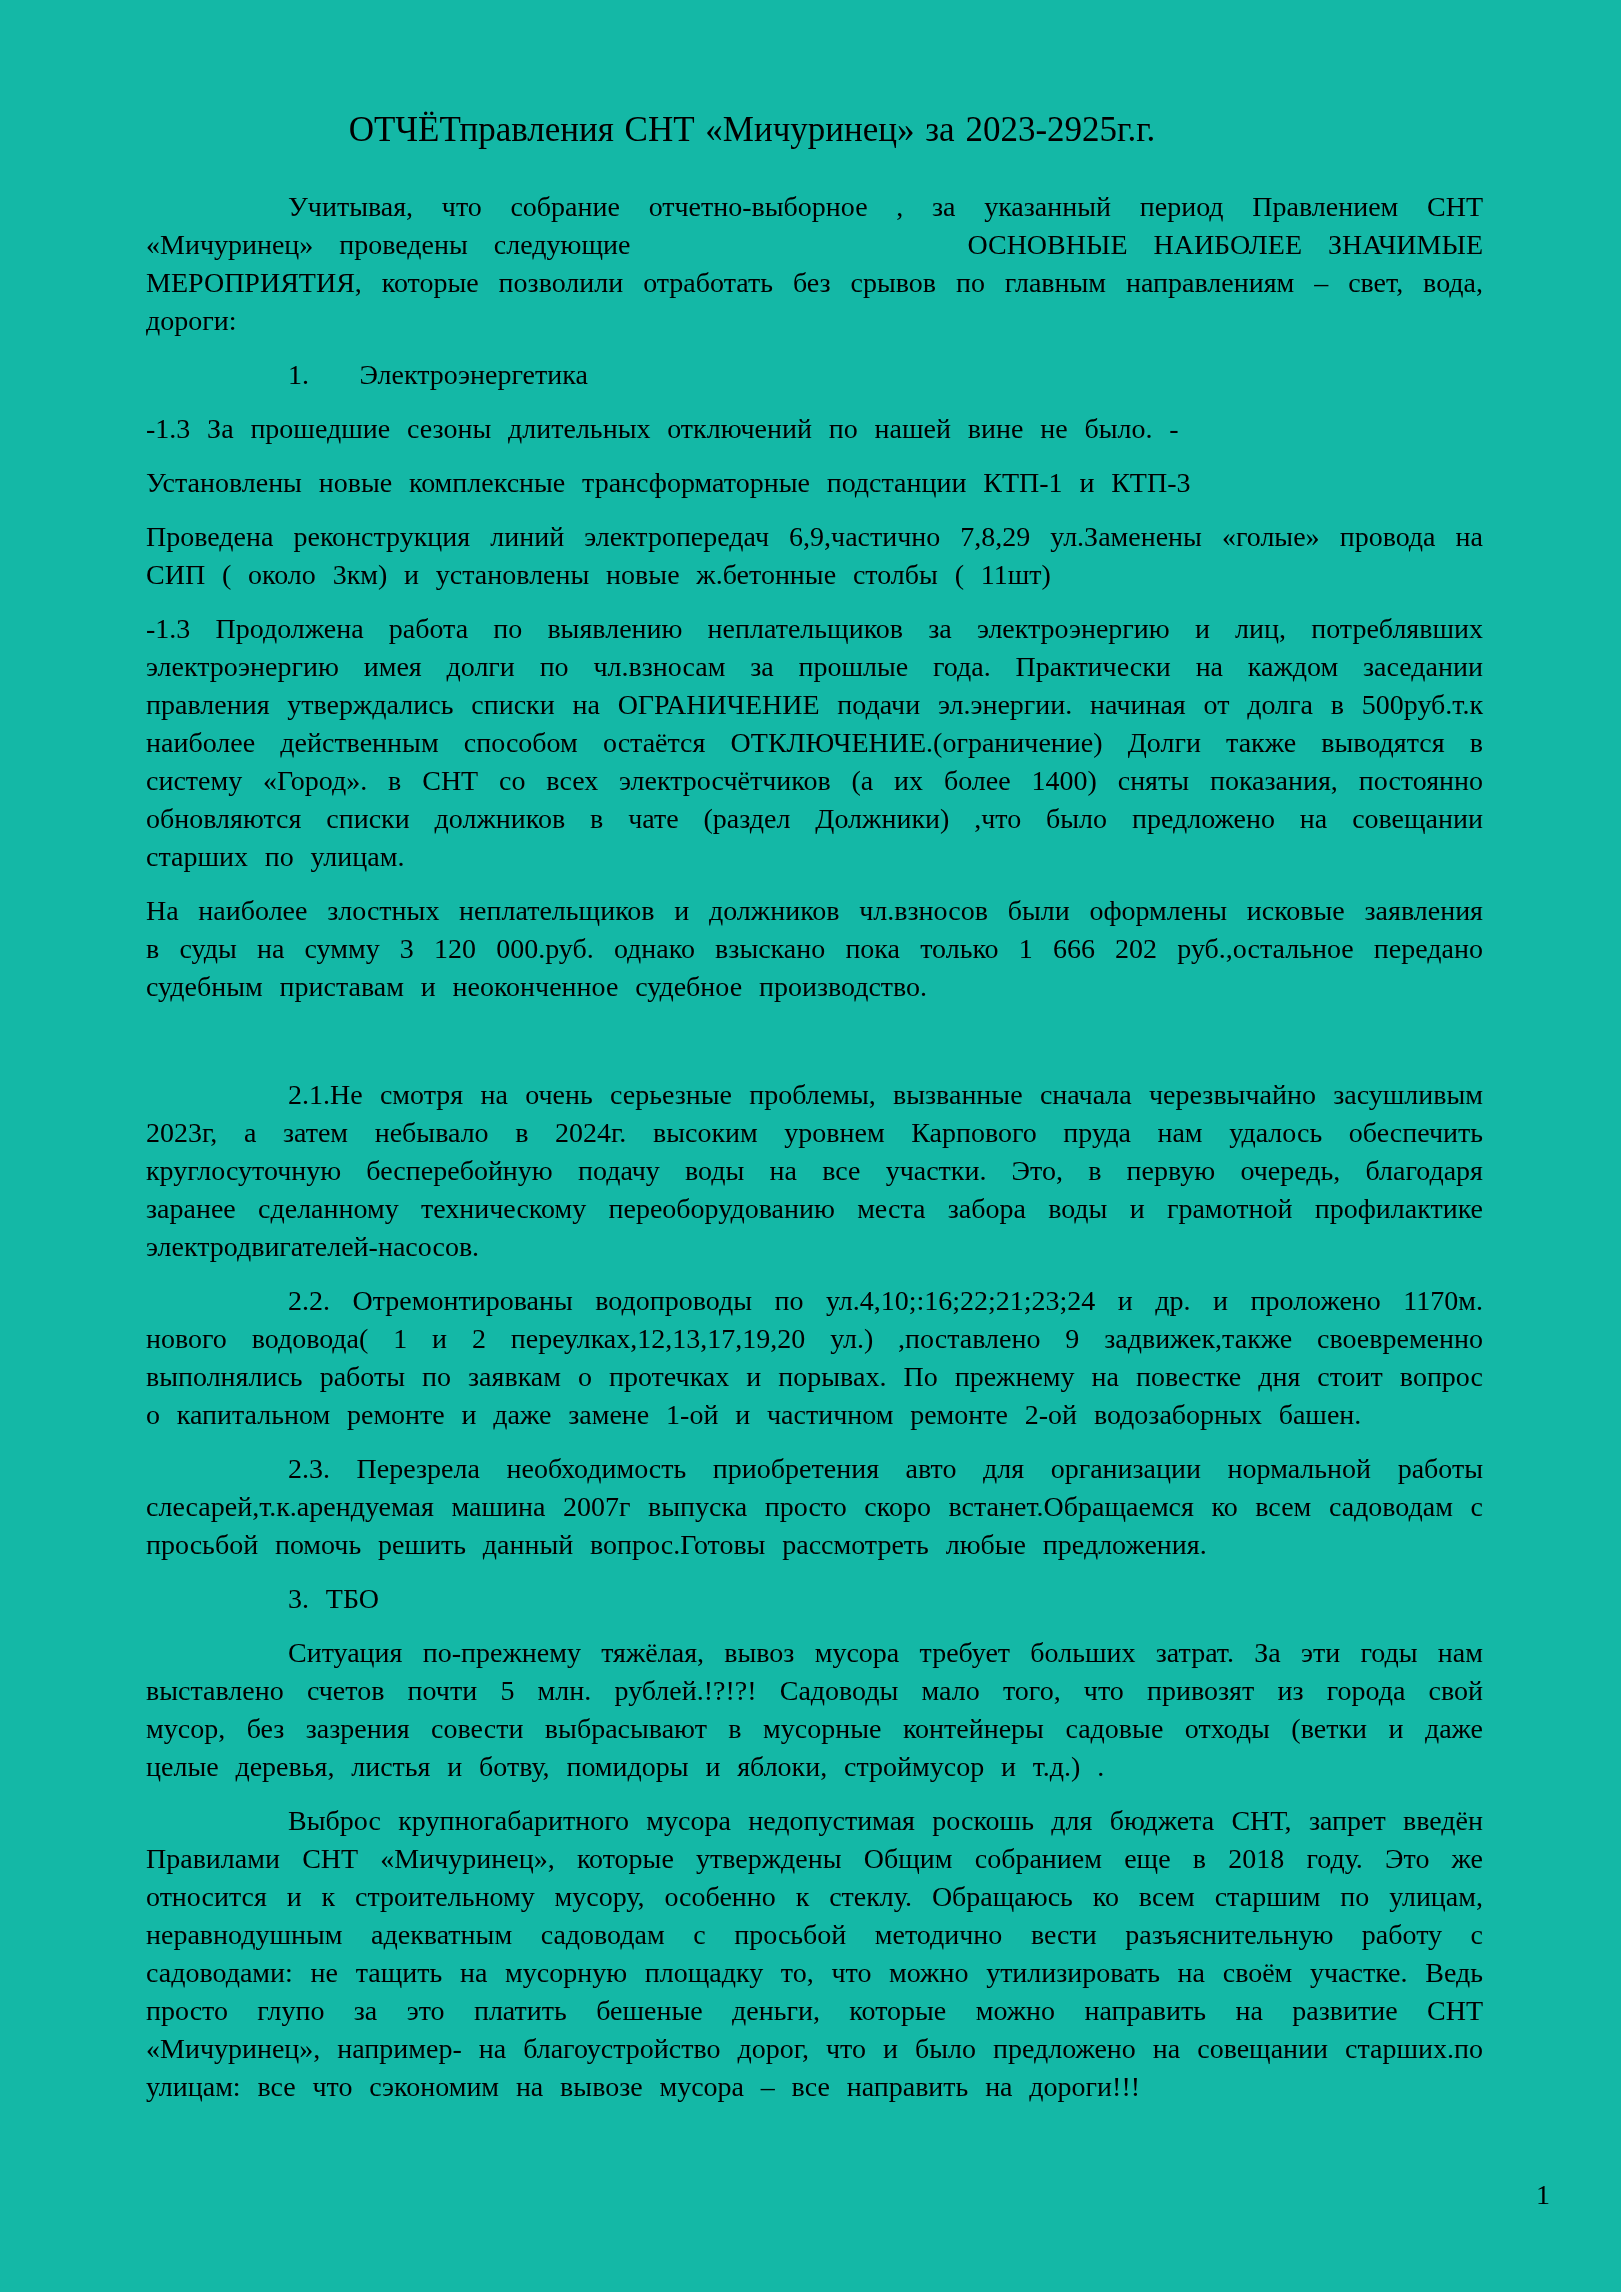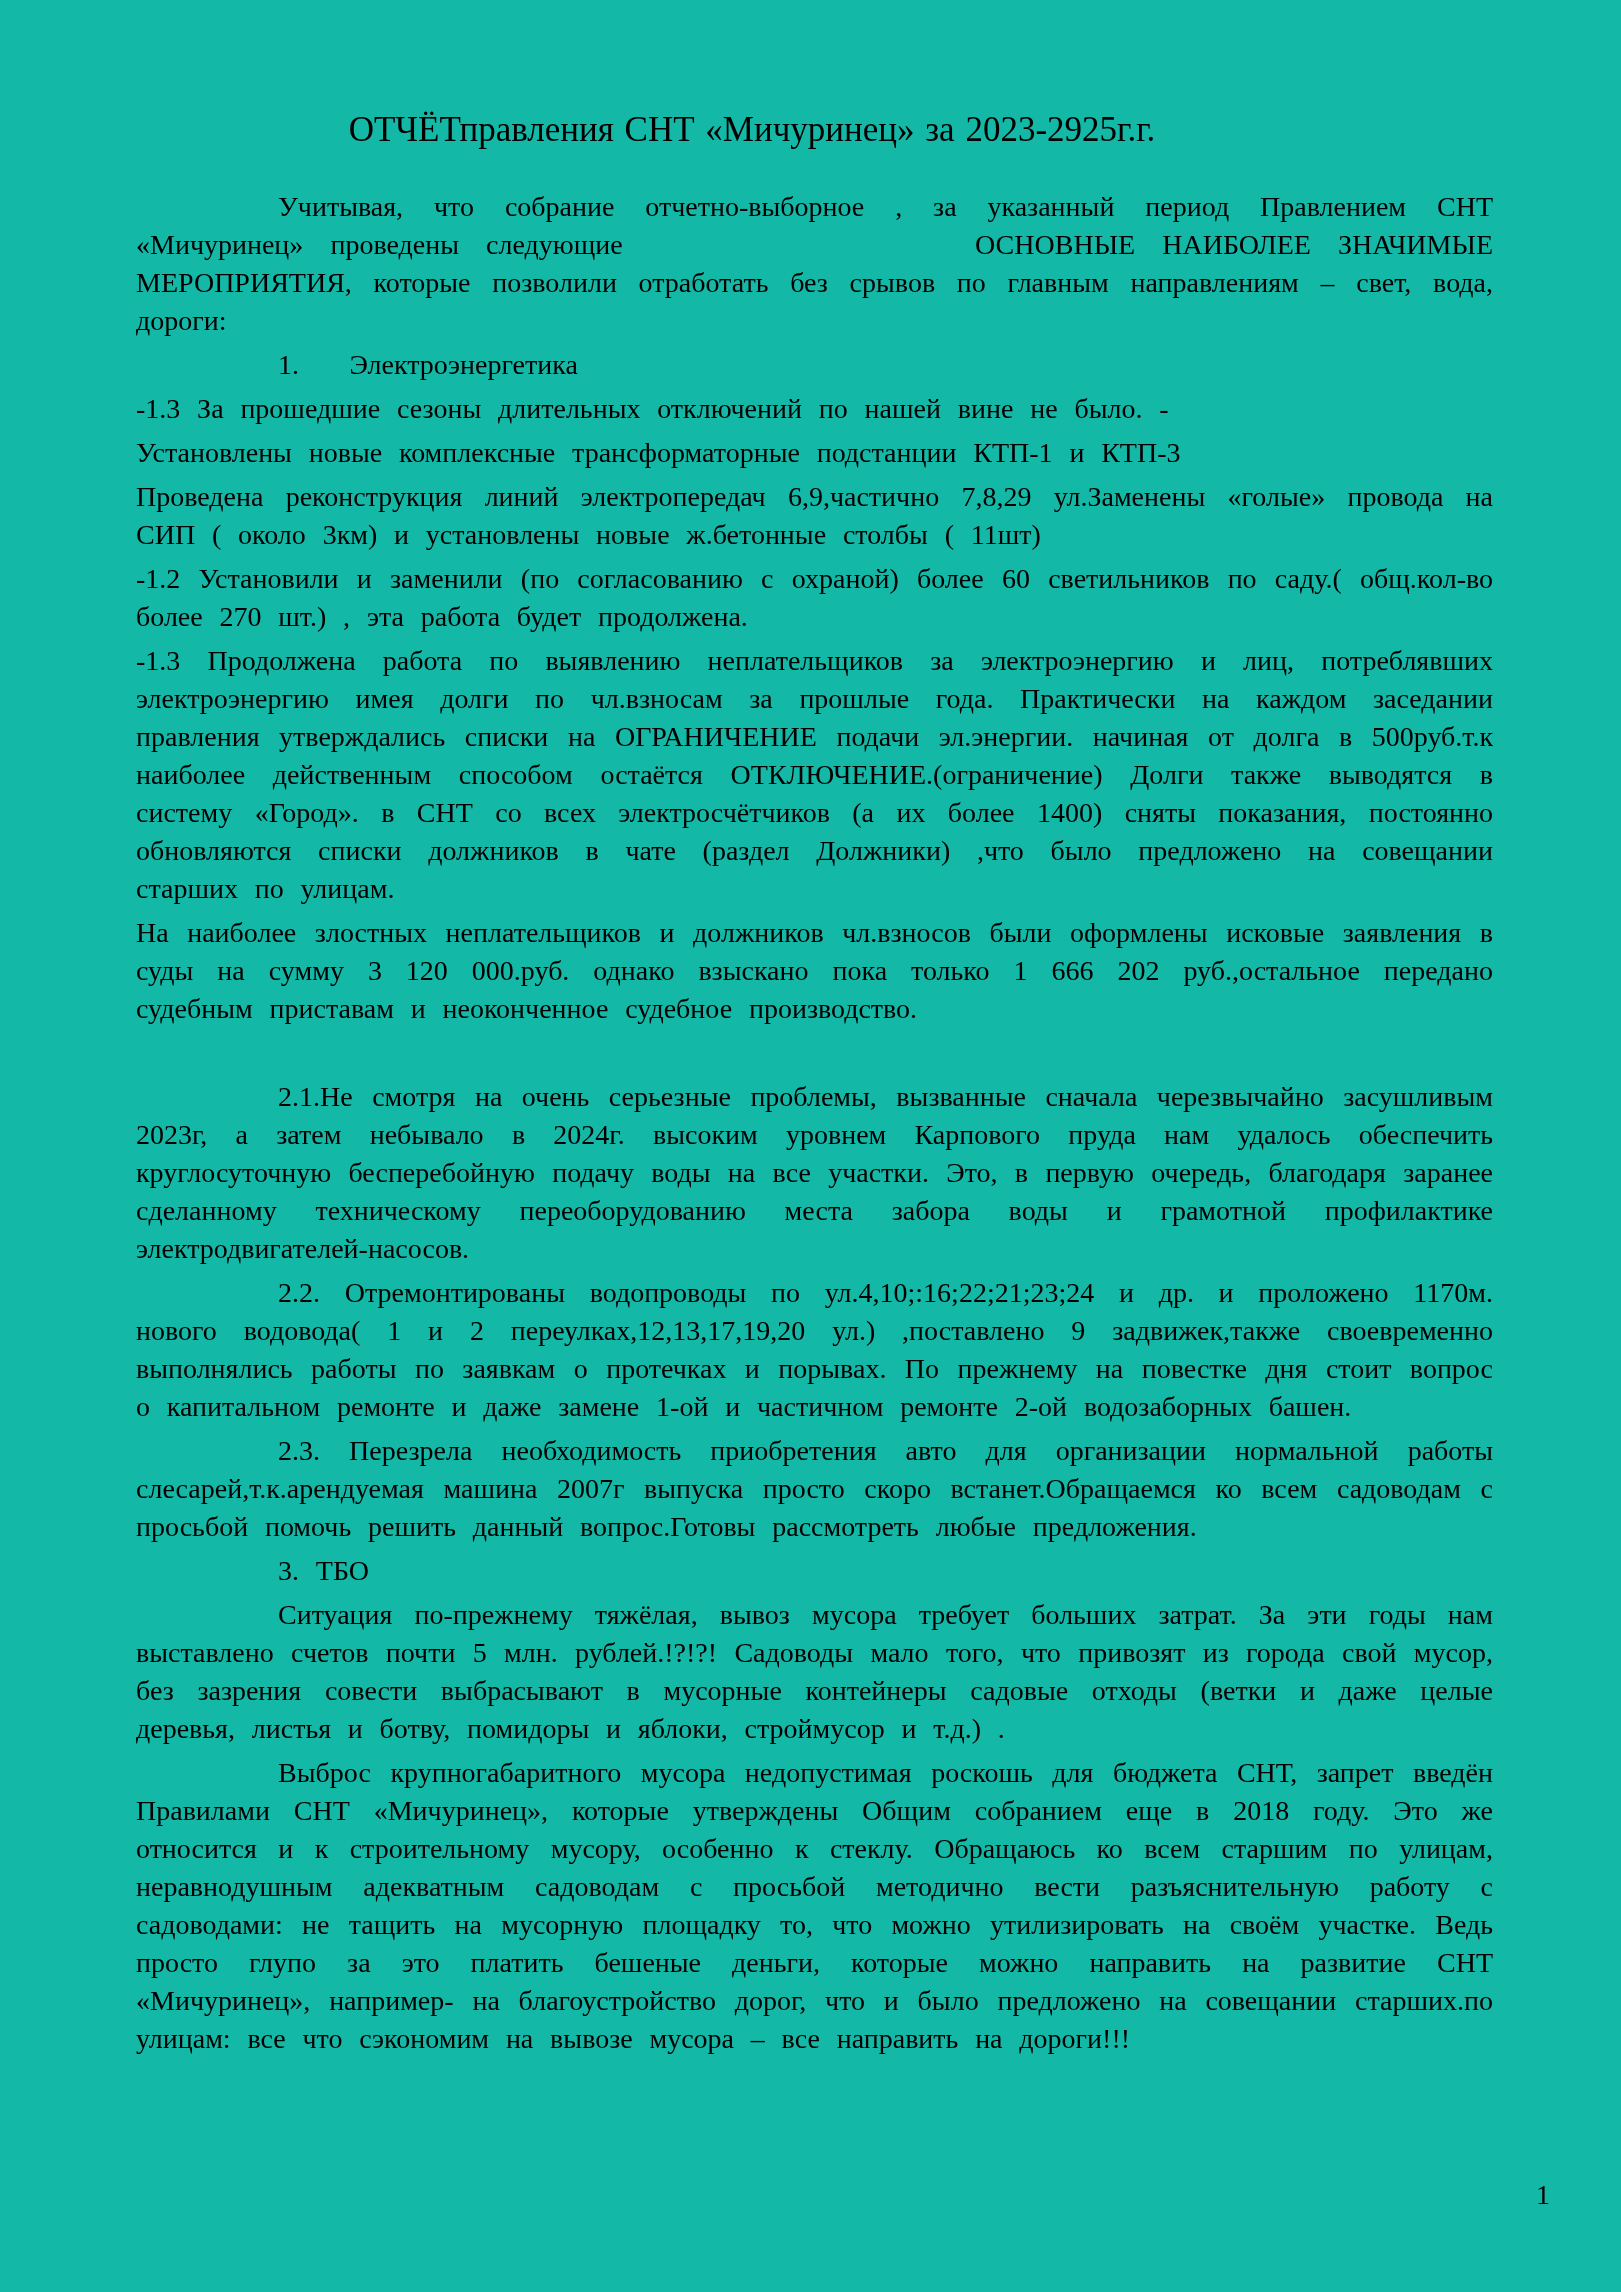--- a/index.html
+++ b/index.html
@@ -22,21 +22,21 @@
     font-size: 35px;
     font-weight: normal;
     line-height: 47px;
     margin: 0 0 35px 0;
     text-align: center;
     padding-right: 125px;
     word-spacing: 2px;
     white-space: nowrap;
   }
   .para {
-    margin: 6px;
+    margin: 16px;
     font-size: 28px;
     line-height: 38px;
     text-align: justify;
     word-spacing: 9.8px;
   }
   .indent { text-indent: 142px; }
   .flush  { text-indent: 0; }
   .blank-line { height: 38px; }
   .page-number {
     position: absolute;
@@ -56,21 +56,20 @@
   <p class="para indent">Учитывая, что собрание отчетно-выборное , за указанный период Правлением СНТ «Мичуринец» проведены следующие&nbsp;&nbsp;&nbsp;&nbsp;&nbsp;&nbsp;&nbsp;&nbsp;&nbsp;&nbsp;&nbsp;&nbsp; ОСНОВНЫЕ НАИБОЛЕЕ ЗНАЧИМЫЕ МЕРОПРИЯТИЯ, которые позволили отработать без срывов по главным направлениям – свет, вода, дороги:</p>
 
   <p class="para indent">1.&nbsp;&nbsp;&nbsp;Электроэнергетика</p>
 
   <p class="para flush">-1.3 За прошедшие сезоны длительных отключений по нашей вине не было. -</p>
 
   <p class="para flush">Установлены новые комплексные трансформаторные подстанции КТП-1 и КТП-3</p>
 
   <p class="para flush">Проведена реконструкция линий электропередач 6,9,частично 7,8,29 ул.Заменены «голые» провода на СИП ( около 3км) и установлены новые ж.бетонные столбы ( 11шт)</p>
 
-  <p class="para flush">-1.2 Установили и заменили (по согласованию с охраной) более 60 светильников по саду.( общ.кол-во более 270 шт.) , эта работа будет продолжена.</p>
 
   <p class="para flush">-1.3 Продолжена работа по выявлению неплательщиков за электроэнергию и лиц, потреблявших электроэнергию имея долги по чл.взносам за прошлые года. Практически на каждом заседании правления утверждались списки на ОГРАНИЧЕНИЕ подачи эл.энергии. начиная от долга в 500руб.т.к наиболее действенным способом остаётся ОТКЛЮЧЕНИЕ.(ограничение) Долги также выводятся в систему «Город». в СНТ со всех электросчётчиков (а их более 1400) сняты показания, постоянно обновляются списки должников в чате (раздел Должники) ,что было предложено на совещании старших по улицам.</p>
 
   <p class="para flush">На наиболее злостных неплательщиков и должников чл.взносов были оформлены исковые заявления в суды на сумму 3 120 000.руб. однако взыскано пока только 1 666 202 руб.,остальное передано судебным приставам и неоконченное судебное производство.</p>
 
   <div class="blank-line"></div>
 
 
   <p class="para indent">2.1.Не смотря на очень серьезные проблемы, вызванные сначала черезвычайно засушливым 2023г, а затем небывало в 2024г. высоким уровнем Карпового пруда нам удалось обеспечить круглосуточную бесперебойную подачу воды на все участки. Это, в первую очередь, благодаря заранее сделанному техническому переоборудованию места забора воды и грамотной профилактике электродвигателей-насосов.</p>
 

